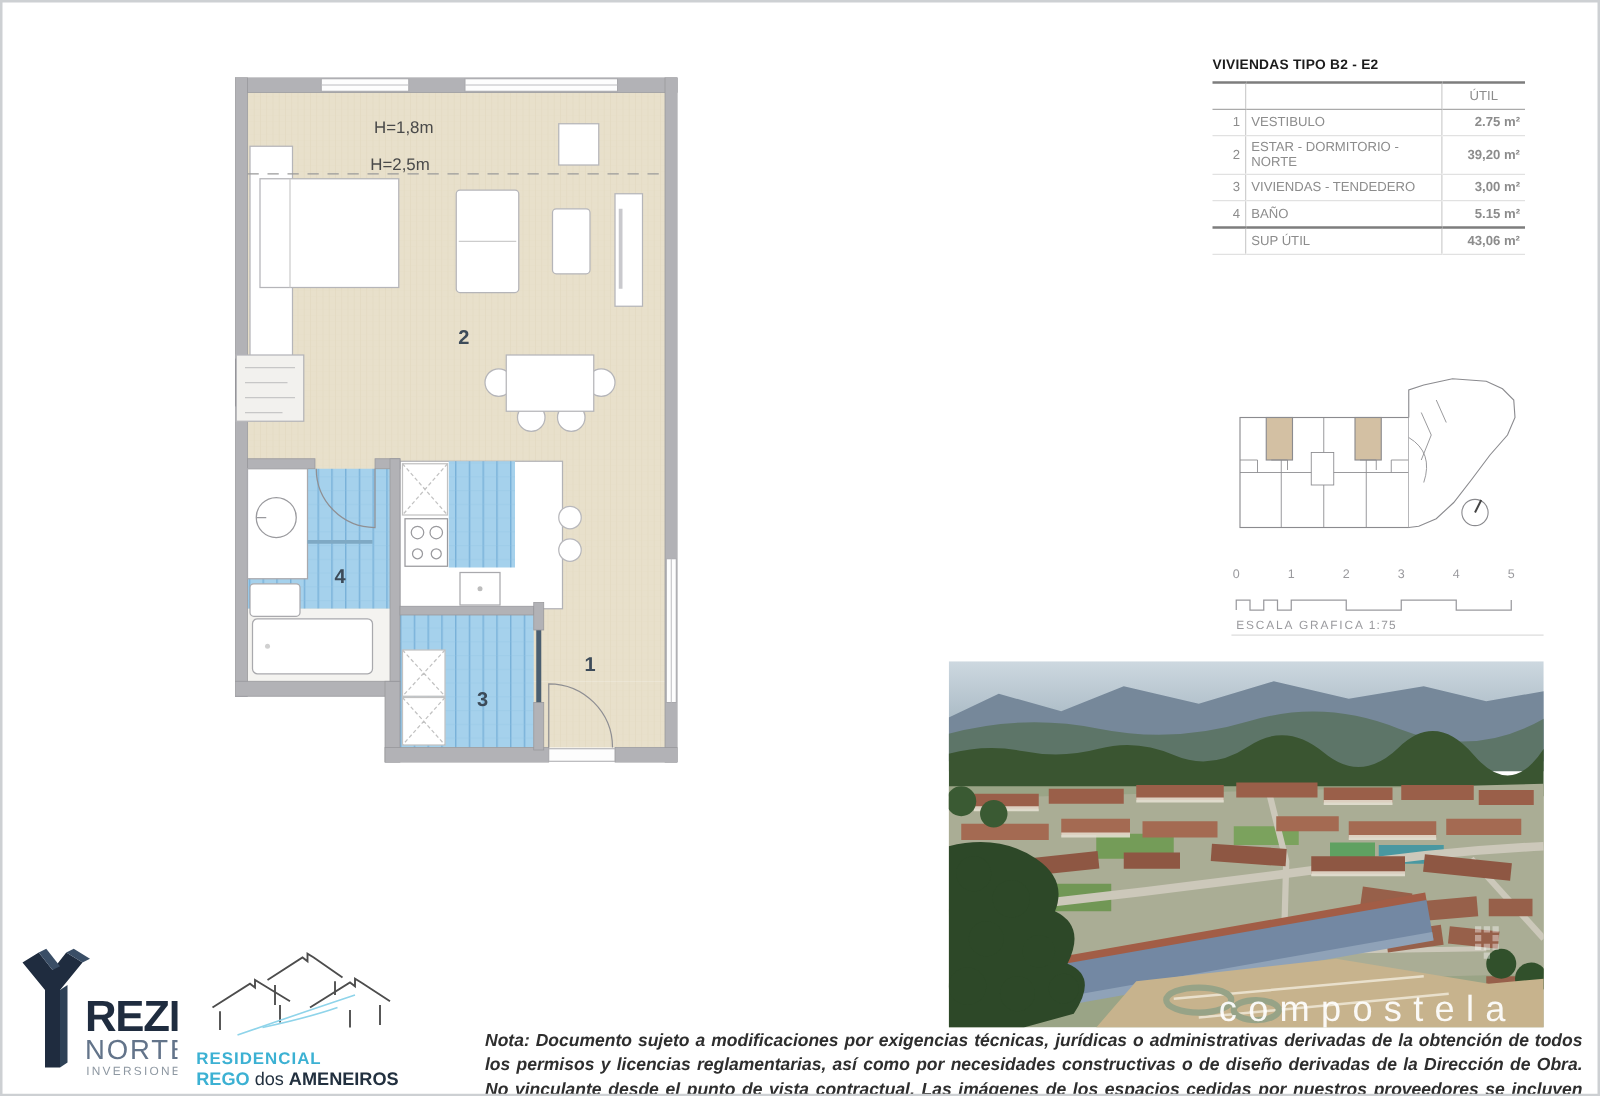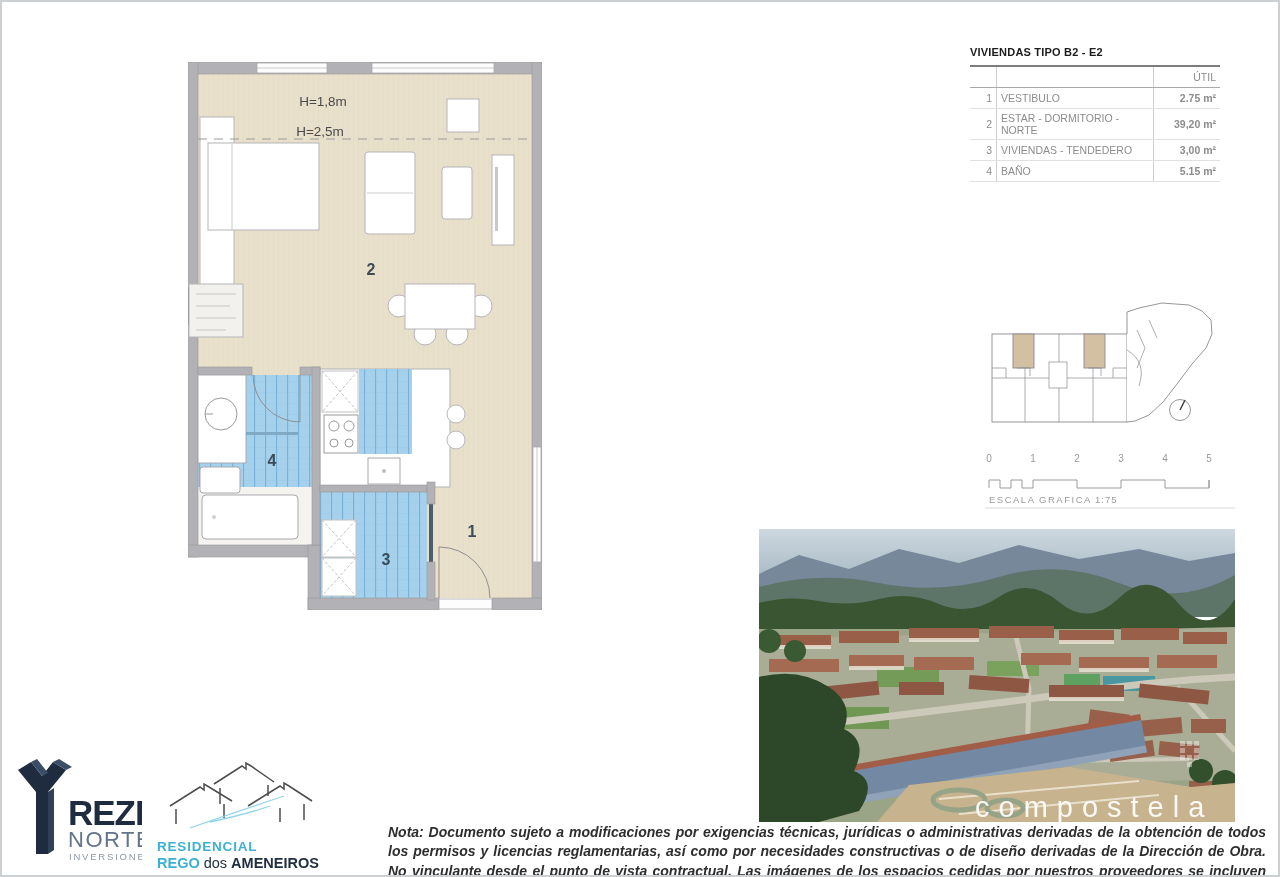--- a/index.html
+++ b/index.html
@@ -3,21 +3,21 @@
 <meta charset="utf-8">
 <style>
   html,body{margin:0;padding:0;background:#e9e9e9;font-family:"Liberation Sans",sans-serif;}
   .page{position:relative;width:1280px;height:877px;background:#ffffff;border:2px solid #cdd0d3;box-sizing:border-box;overflow:hidden;margin:0 auto;}
   .abs{position:absolute;}
 
   
   .unit-table{left:968px;top:44px;width:250px;}
   .ut-title{font-size:11px;font-weight:bold;color:#1c1c1c;letter-spacing:.2px;margin-bottom:7px;}
   .unit-table table{border-collapse:collapse;width:100%;font-size:10.5px;color:#8c8c8c;}
-  .unit-table thead th{border-top:2px solid #7d7d7d;border-bottom:1px solid #aaa;font-weight:normal;padding:3px 4px;height:14px;}
+  .unit-table thead th{border-top:2px solid #7d7d7d;border-bottom:1px solid #aaa;font-weight:normal;padding:3px 4px;height:14px;text-align:center;}
   .unit-table td{border-bottom:1px solid #e1e1e1;padding:3px 4px;height:14px;}
   .c-num{width:18px;text-align:right;}
   .c-label{width:auto;border-left:1px solid #cfcfcf;}
   .c-val{width:58px;text-align:right;border-left:1px solid #cfcfcf;font-weight:bold;}
   tr.sum-first td{border-top:2px solid #7d7d7d;}
   tr.sum-last td{border-bottom:2px solid #7d7d7d;}
 
   
   .note{left:358px;top:821px;width:878px;font-size:14px;font-style:italic;font-weight:bold;color:#2e2e2e;line-height:1.38;text-align:justify;margin-left:28px;}
 
@@ -187,20 +187,25 @@
         <tr>
           <td class="c-num">3</td>
           <td class="c-label">VIVIENDAS - TENDEDERO</td>
           <td class="c-val">3,00 m²</td>
         </tr>
         <tr>
           <td class="c-num">4</td>
           <td class="c-label">BAÑO</td>
           <td class="c-val">5.15 m²</td>
         </tr>
+        <tr class="sum-first">
+          <td class="c-num"></td>
+          <td class="c-label">SUP ÚTIL</td>
+          <td class="c-val">43,06 m²</td>
+        </tr>
       </tbody>
     </table>
   </div>
 
   <svg class="abs" style="left:985px;top:288px;" width="230" height="154" viewBox="0 0 230 154">
     <g fill="none" stroke="#8b8b8f" stroke-width="0.9">
       <rect x="5" y="44" width="135" height="88" fill="#ffffff"></rect>
       <path d="M38,44 V132 M72,44 V132 M106,44 V132" stroke-width="0.7"></path>
       <path d="M5,88 H140" stroke-width="0.7"></path>
       <rect x="26" y="44" width="21" height="34" fill="#d3c0a3"></rect>

